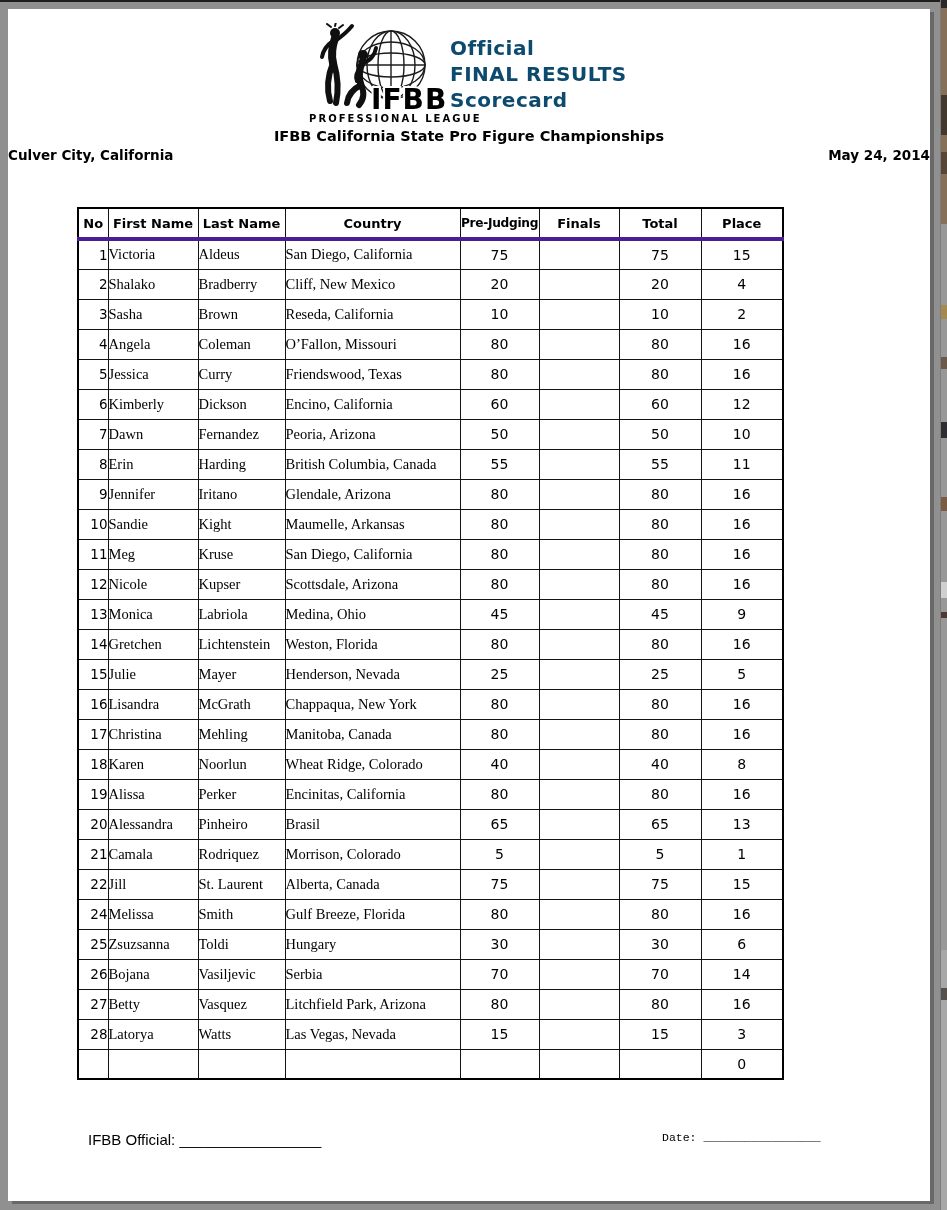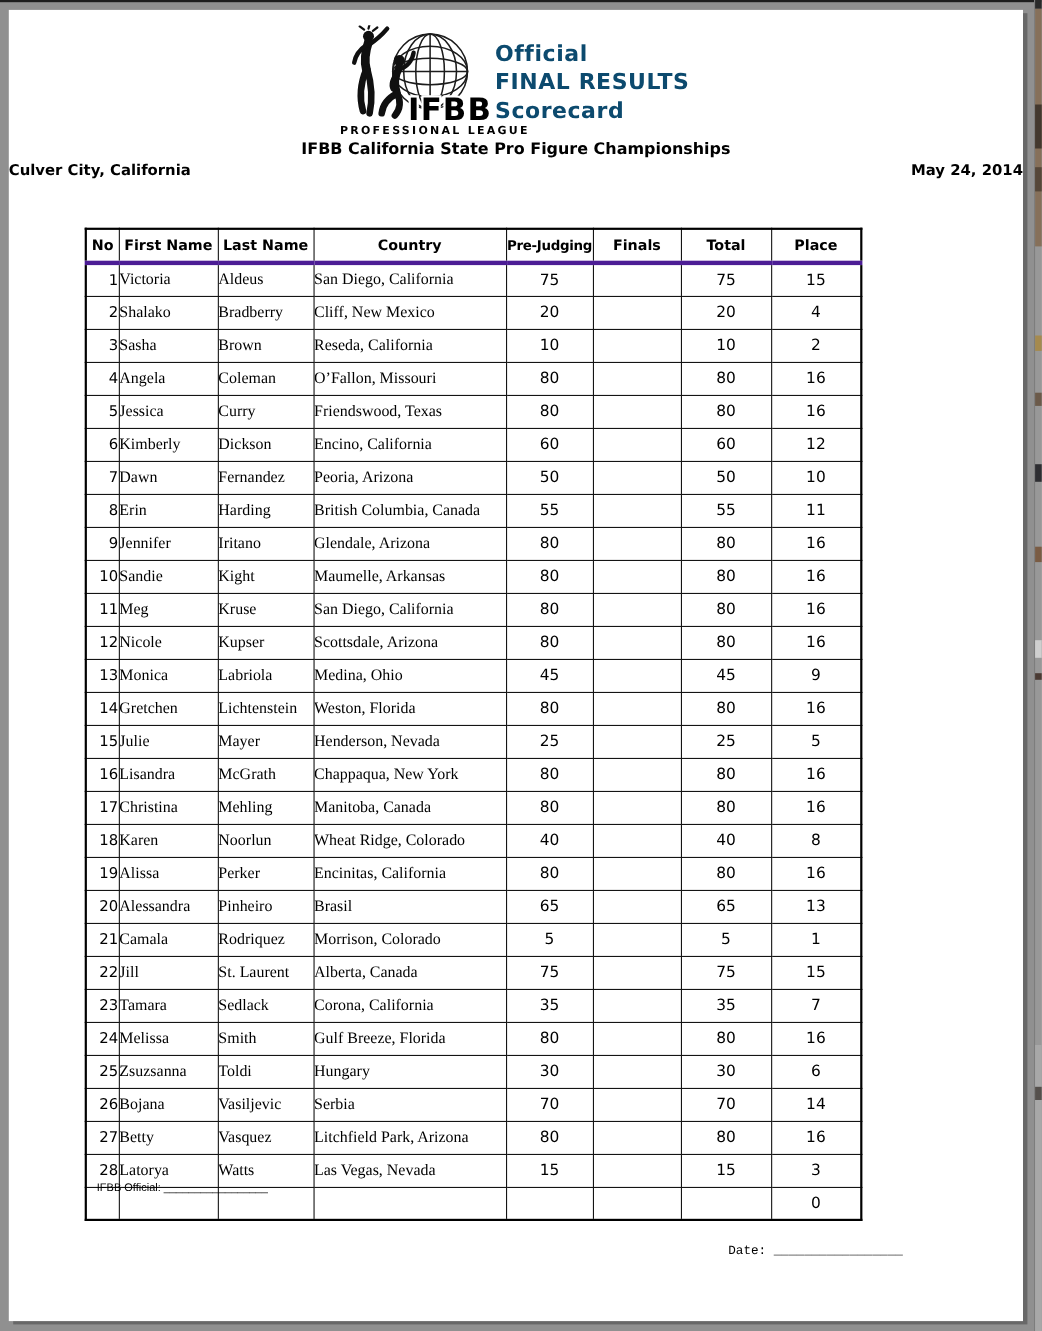--- a/index.html
+++ b/index.html
@@ -62,22 +62,22 @@
   .col-7 { width:82px; }
   td.col-0 { text-align:right; padding-right:5px; font-size:13.5px; }
   td.col-1, td.col-2, td.col-3 {
     text-align:left; padding-left:4px;
     font-family:"Liberation Serif","DejaVu Serif",serif; font-size:14.5px;
   }
   td.col-4, td.col-5, td.col-6, td.col-7 { text-align:center; font-size:14px; }
 
   
   .footer-official {
-    position:absolute; left:80px; top:1066px;
-    font-family:"Liberation Sans",sans-serif; font-size:10px; color:#000; white-space:pre;
+    position:absolute; left:80px; top:1122px;
+    font-family:"Liberation Sans",sans-serif; font-size:15px; color:#000; white-space:pre;
   }
   .footer-date {
     position:absolute; left:654px; top:1122px;
     font-family:Liberation Mono, monospace; font-size:11.5px; color:#000; white-space:pre;
   }
 
   
   .peek-base   { position:absolute; left:940px; top:0; width:7px; height:1210px; background:#989898; border-left:1px solid #7d7d7d; }
   .peek-light  { position:absolute; left:941px; top:950px; width:6px; height:260px; background:#a8a8a8; }
   .peek-topbar { position:absolute; left:941px; top:0;   width:6px; height:8px;   background:#2a2a2a; }
@@ -362,30 +362,20 @@
           <td class="col-0">22</td>
           <td class="col-1">Jill</td>
           <td class="col-2">St. Laurent</td>
           <td class="col-3">Alberta, Canada</td>
           <td class="col-4">75</td>
           <td class="col-5"></td>
           <td class="col-6">75</td>
           <td class="col-7">15</td>
         </tr>
         <tr>
-          <td class="col-0">23</td>
-          <td class="col-1">Tamara</td>
-          <td class="col-2">Sedlack</td>
-          <td class="col-3">Corona, California</td>
-          <td class="col-4">35</td>
-          <td class="col-5"></td>
-          <td class="col-6">35</td>
-          <td class="col-7">7</td>
-        </tr>
-        <tr>
           <td class="col-0">24</td>
           <td class="col-1">Melissa</td>
           <td class="col-2">Smith</td>
           <td class="col-3">Gulf Breeze, Florida</td>
           <td class="col-4">80</td>
           <td class="col-5"></td>
           <td class="col-6">80</td>
           <td class="col-7">16</td>
         </tr>
         <tr>

